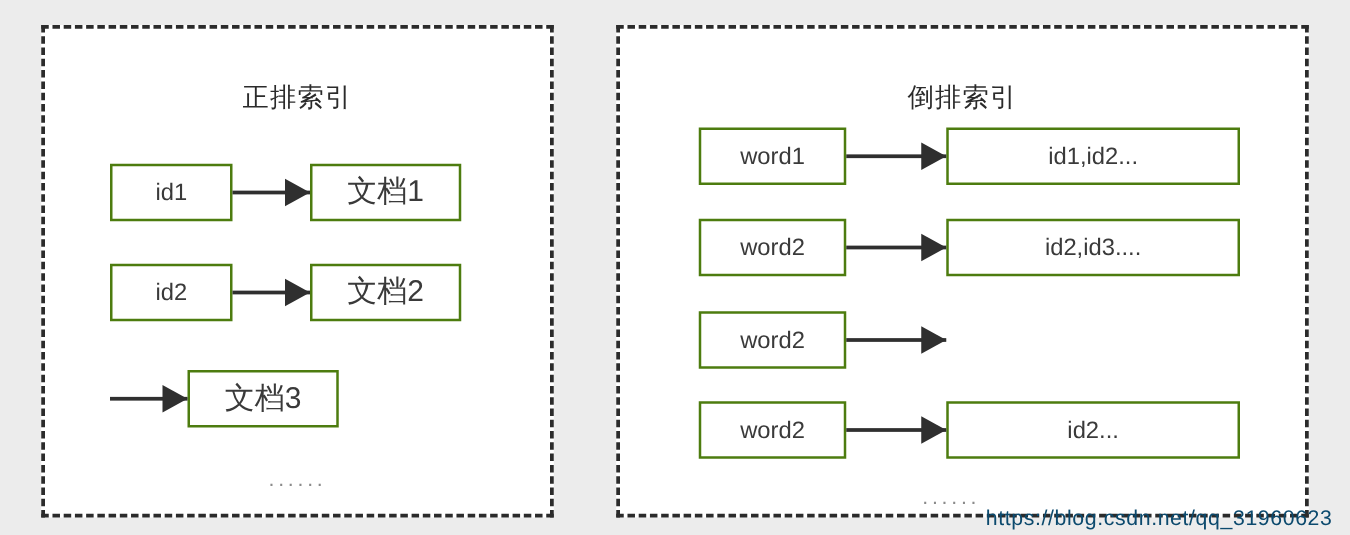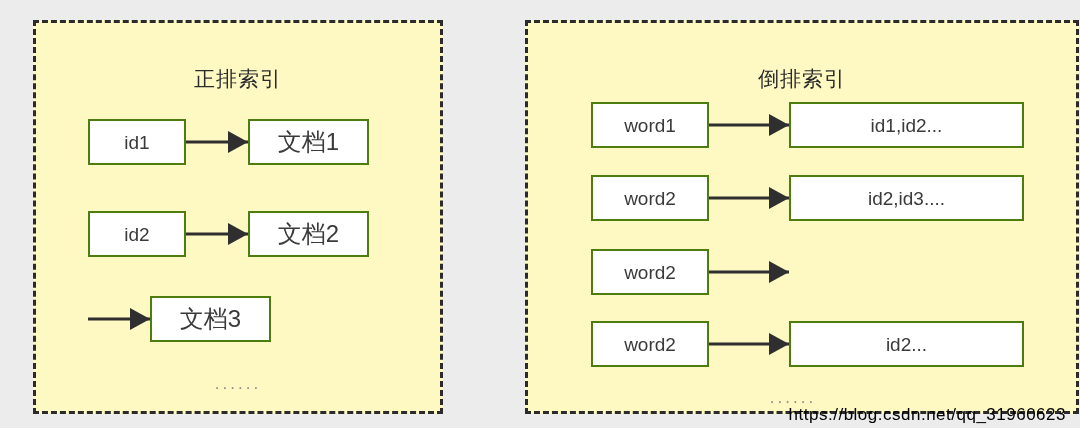--- a/index.html
+++ b/index.html
@@ -19,36 +19,35 @@
     position: absolute;
     left: 0;
     top: 0;
     width: 1080px;
     height: 428px;
   }
 
   
   .panel {
     position: absolute;
-    background: #fef9c3;
+    background: #ffffff;
     box-sizing: border-box;
     border: 3px dashed #2b2b2b;
   }
   .panel-forward {
     left: 33px;
     top: 20px;
     width: 410px;
     height: 394px;
   }
   .panel-inverted {
     left: 493px;
     top: 20px;
     width: 554px;
     height: 394px;
-    margin-left: 32px;
   }
 
   .panel-title {
     position: absolute;
     left: 0;
     right: 0;
     text-align: center;
     font-size: 21px;
     color: #2b2b2b;
     letter-spacing: 1px;
@@ -101,21 +100,21 @@
     transform: translateY(-50%);
     width: 0;
     height: 0;
     border-top: 11px solid transparent;
     border-bottom: 11px solid transparent;
     border-left: 20px solid #2f2f2f;
   }
 
   
   .panel-forward .row { left: 52px; }
-  .panel-forward .r0 { top: 96px; }
+  .panel-forward .r0 { top: 108px; }
   .panel-forward .r1 { top: 188px; text-align: center; }
   .panel-forward .r2 { top: 273px; }
   .panel-forward .node-key { width: 98px; }
   .panel-forward .connector { width: 62px; }
   .panel-forward .node-val { width: 121px; }
 
   
   .panel-inverted .row { left: 63px; }
   .panel-inverted .r0 { top: 79px; }
   .panel-inverted .r1 { top: 152px; }
@@ -136,21 +135,21 @@
   }
   .panel-forward .ellipsis { left: 0; right: 0; top: 352px; }
   .panel-inverted .ellipsis { left: 0; right: 18px; top: 366px; }
 
   
   .watermark {
     position: absolute;
     right: 14px;
     bottom: 3px;
     font-size: 17px;
-    color: #000000;
+    color: #0c4a6e;
     letter-spacing: 0.5px;
     white-space: nowrap;
     user-select: none;
   }
 </style>
 </head>
 <body>
 
 <div class="canvas">
 

